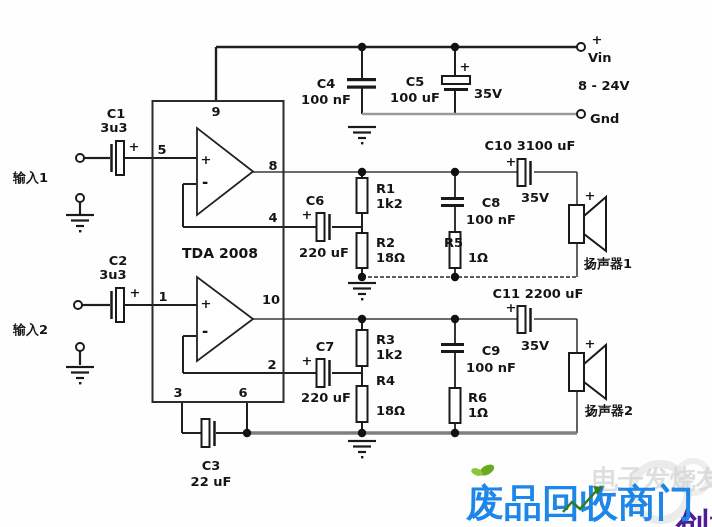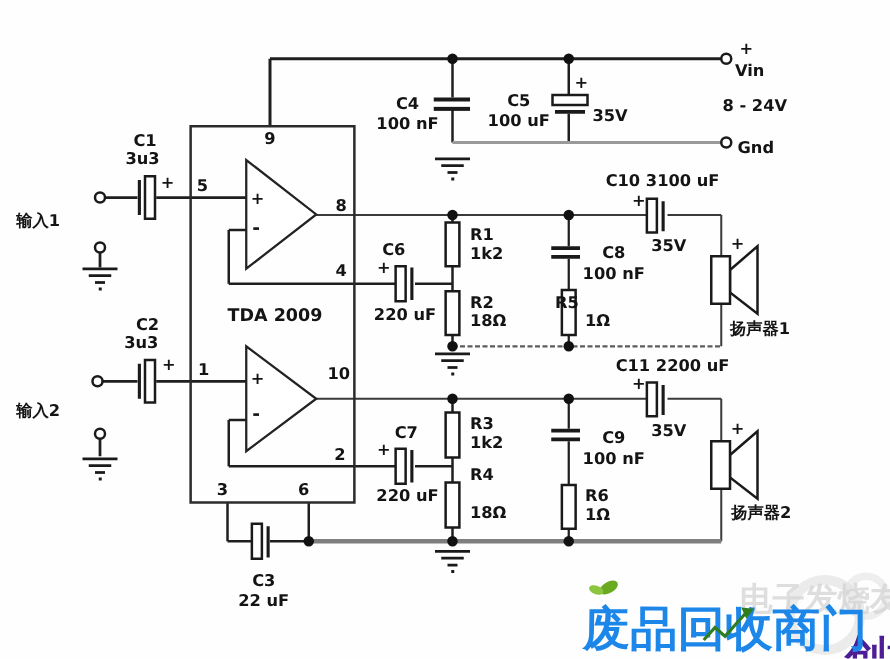--- a/index.html
+++ b/index.html
@@ -246,21 +246,21 @@
   <ellipse cx="477" cy="472" rx="6" ry="3.5" fill="#8cc63f" transform="rotate(20 477 472)"></ellipse>
   <polyline points="563,512 572,502 580,509 597,490" fill="none" stroke="#2f7d1f" stroke-width="2.5"></polyline>
   <polygon points="593,486 603,487 597,495" fill="#2f7d1f"></polygon>
 </svg>
 
 <div class="lbl ctr" style="left:597px;top:40px">+</div>
 <div class="lbl" style="left:588px;top:51px">Vin</div>
 <div class="lbl" style="left:578px;top:79px">8 - 24V</div>
 <div class="lbl" style="left:590px;top:112px">Gnd</div>
 
-<div class="lbl ctr big" style="left:220px;top:253px">TDA 2009</div>
+<div class="lbl ctr big" style="left:220px;top:253px">TDA 2008</div>
 <div class="lbl ctr" style="left:216px;top:112px">9</div>
 <div class="lbl ctr" style="left:162px;top:150px">5</div>
 <div class="lbl ctr" style="left:163px;top:297px">1</div>
 <div class="lbl ctr" style="left:273px;top:166px">8</div>
 <div class="lbl ctr" style="left:273px;top:218px">4</div>
 <div class="lbl ctr" style="left:271px;top:300px">10</div>
 <div class="lbl ctr" style="left:272px;top:365px">2</div>
 <div class="lbl ctr" style="left:178px;top:393px">3</div>
 <div class="lbl ctr" style="left:243px;top:393px">6</div>
 

